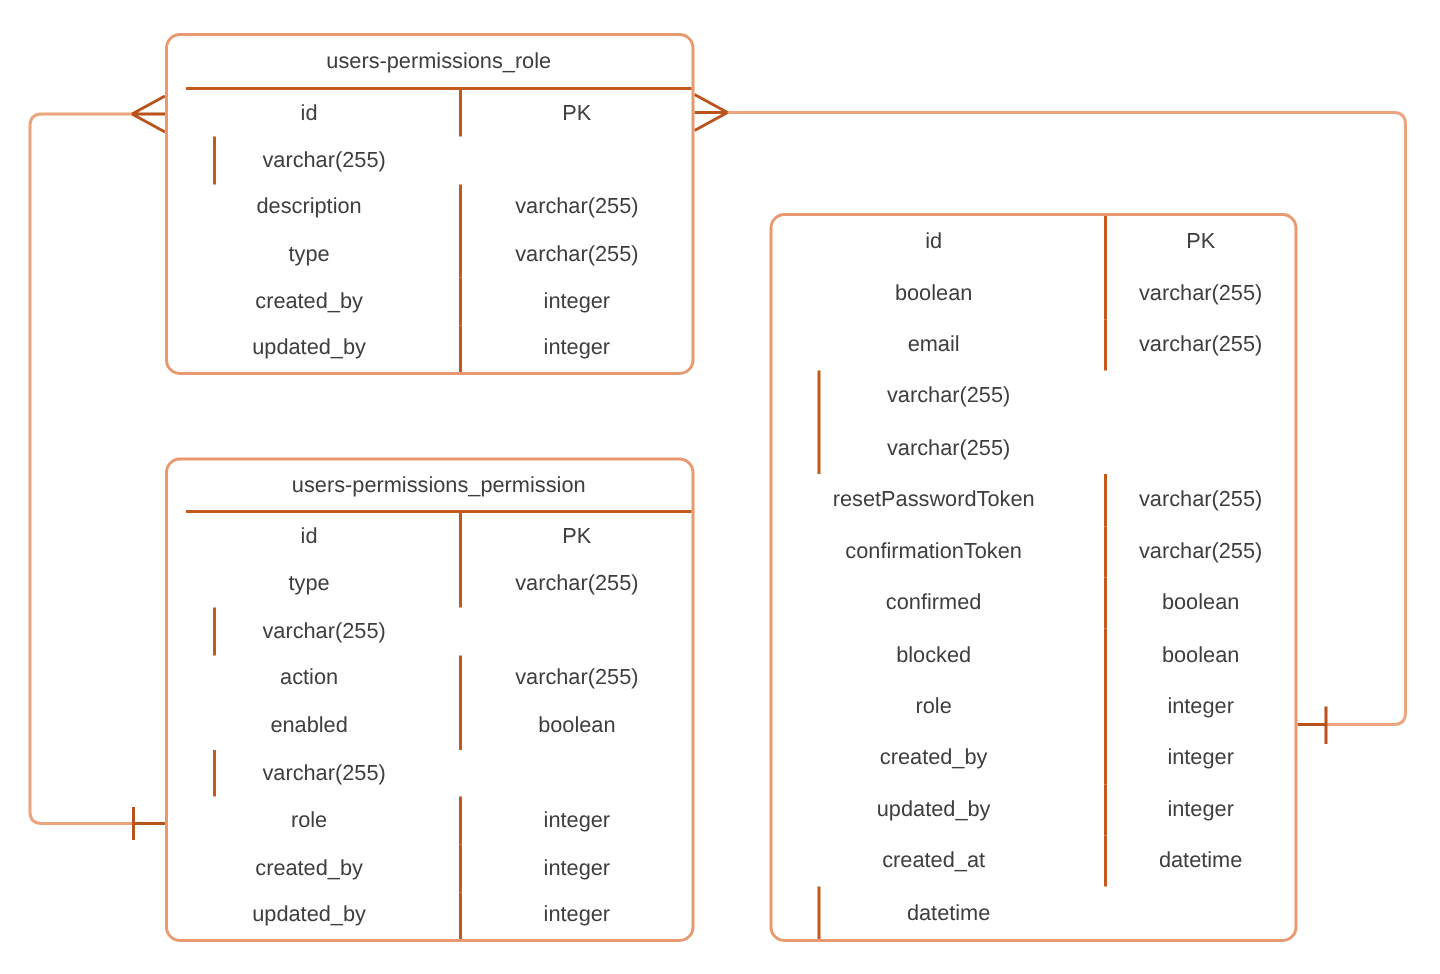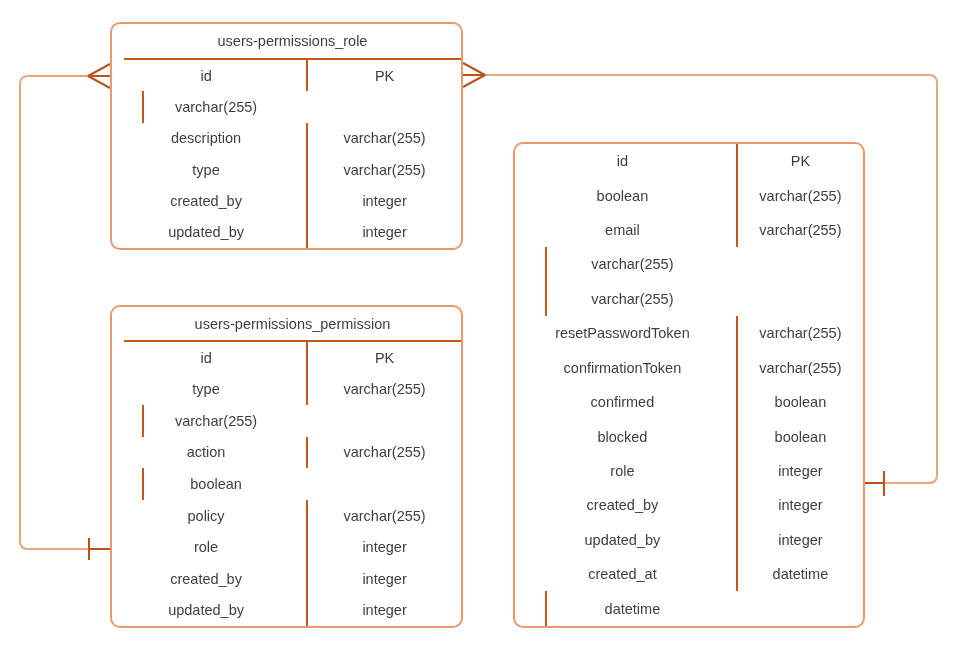--- a/index.html
+++ b/index.html
@@ -114,24 +114,24 @@
           <div class="cell type">varchar(255)</div>
         </div>
         <div class="erd-row">
           <div class="cell type">varchar(255)</div>
         </div>
         <div class="erd-row">
           <div class="cell field">action</div>
           <div class="cell type">varchar(255)</div>
         </div>
         <div class="erd-row">
+          <div class="cell field">enabled</div>
           <div class="cell type">boolean</div>
         </div>
         <div class="erd-row">
-          <div class="cell field">policy</div>
           <div class="cell type">varchar(255)</div>
         </div>
         <div class="erd-row">
           <div class="cell field">role</div>
           <div class="cell type">integer</div>
         </div>
         <div class="erd-row">
           <div class="cell field">created_by</div>
           <div class="cell type">integer</div>
         </div>

